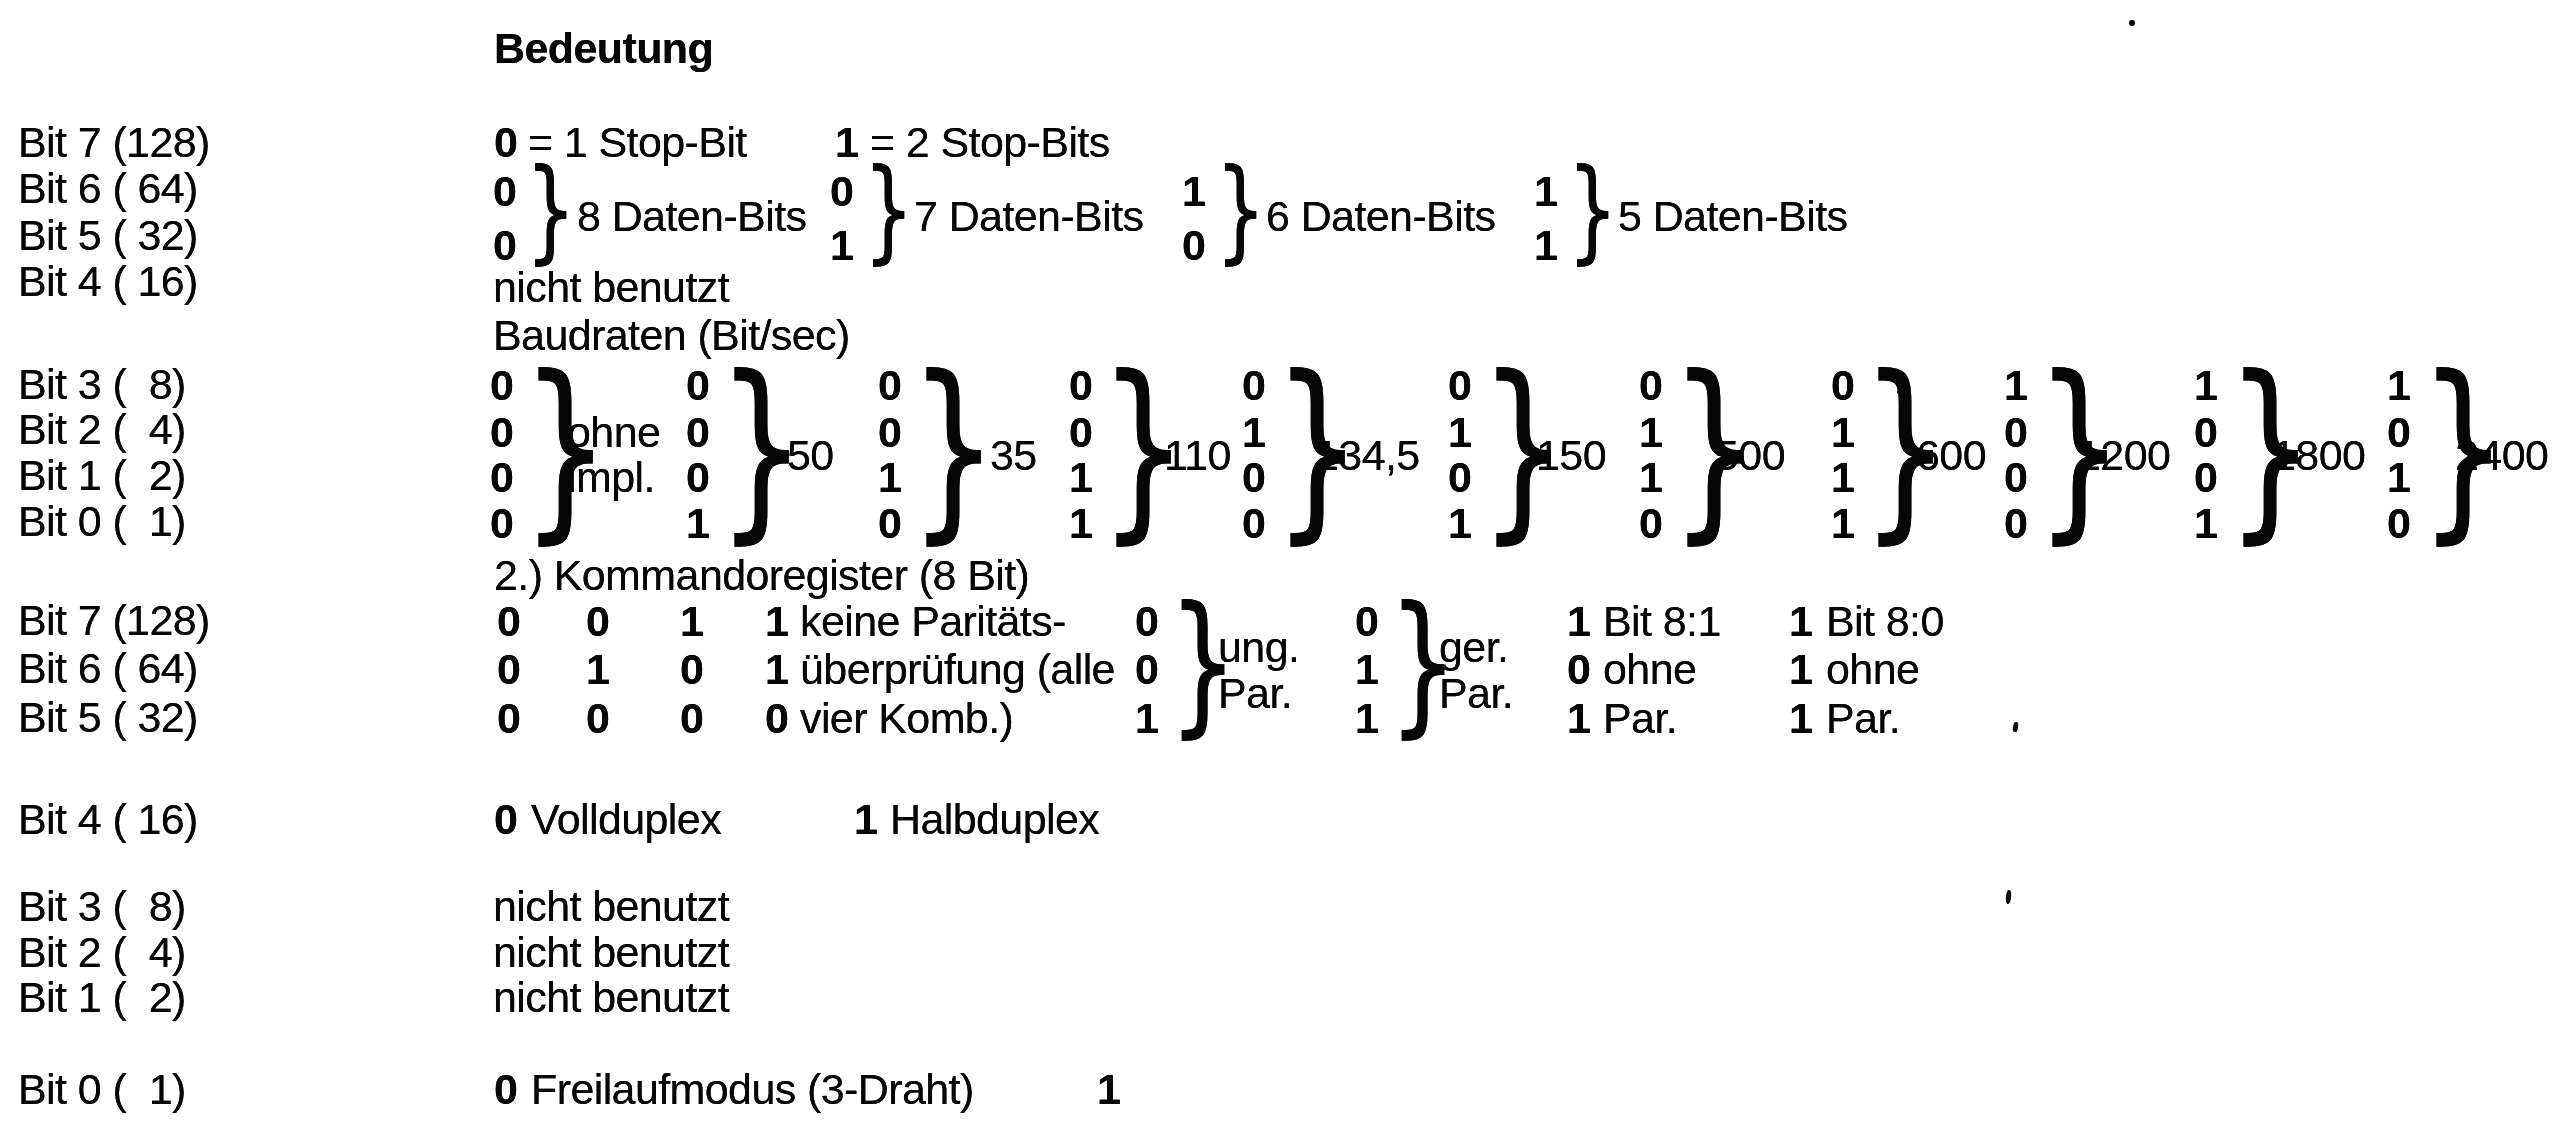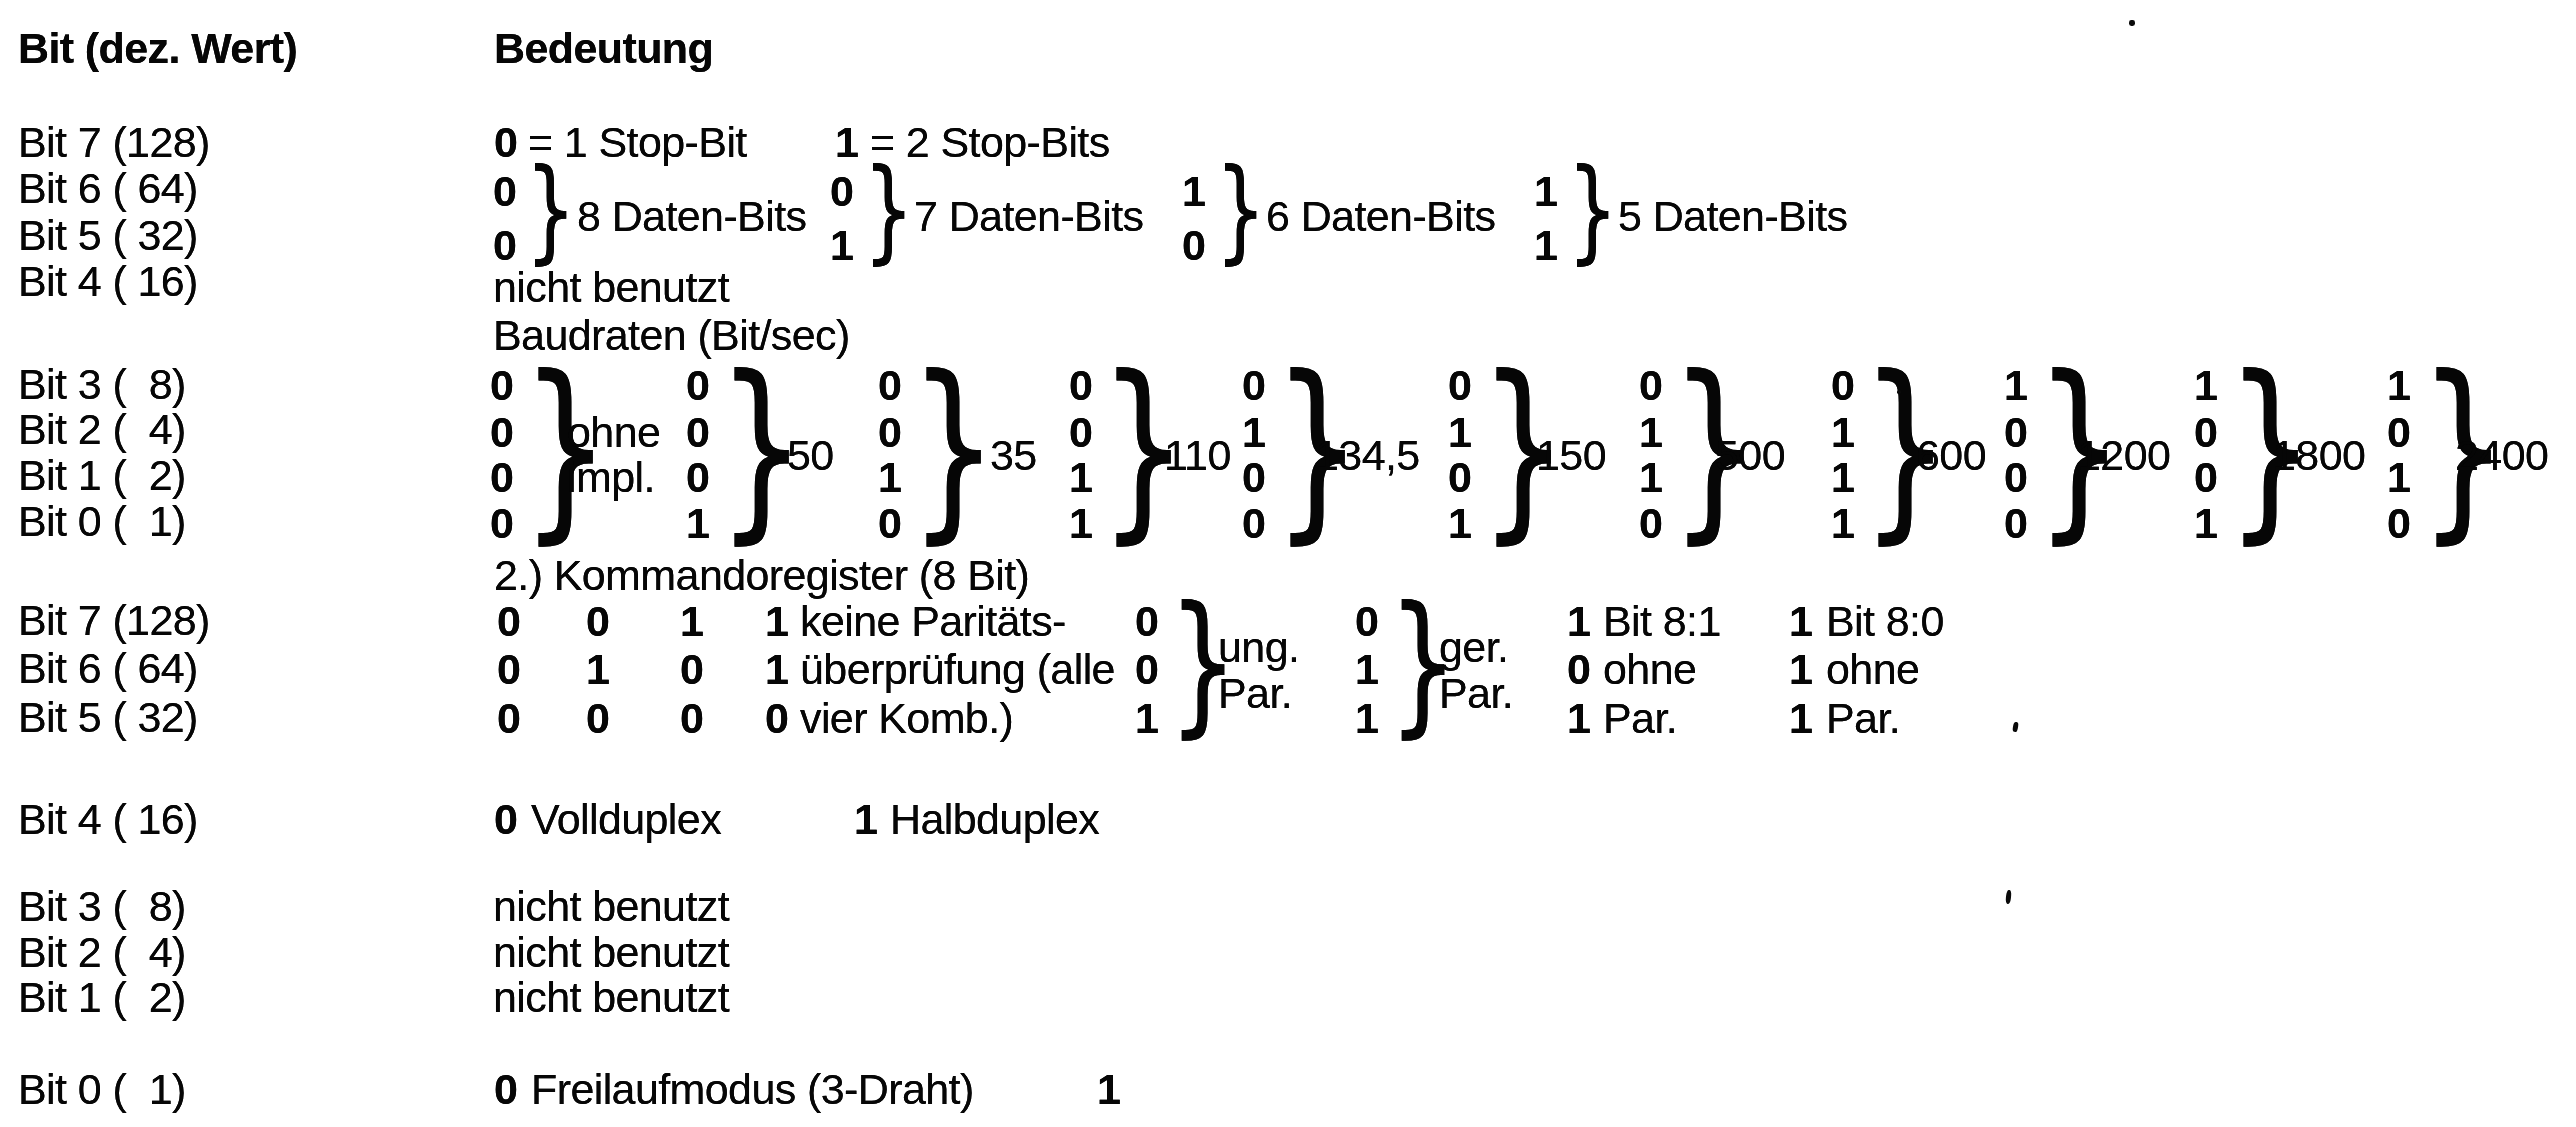--- a/index.html
+++ b/index.html
@@ -14,21 +14,20 @@
   .br2{font-size:112px;}
   .br4{font-size:195px;}
   .br3{font-size:153px;}
   .speck{position:absolute;background:#0a0a0a;border-radius:40%;}
 </style>
 </head>
 <body>
 
 <div class="page">
 
-  <span class="t hdr" style="left:18px;top:27px">Bit (dez. Wert)</span>
   <span class="t hdr" style="left:494px;top:27px">Bedeutung</span>
 
   <span class="t" style="left:18px;top:121px">Bit 7 (128)</span>
   <span class="t" style="left:18px;top:167px">Bit 6 ( 64)</span>
   <span class="t" style="left:18px;top:214px">Bit 5 ( 32)</span>
   <span class="t" style="left:18px;top:260px">Bit 4 ( 16)</span>
   <span class="t" style="left:18px;top:363px">Bit 3 (  8)</span>
   <span class="t" style="left:18px;top:408px">Bit 2 (  4)</span>
   <span class="t" style="left:18px;top:454px">Bit 1 (  2)</span>
   <span class="t" style="left:18px;top:500px">Bit 0 (  1)</span>

